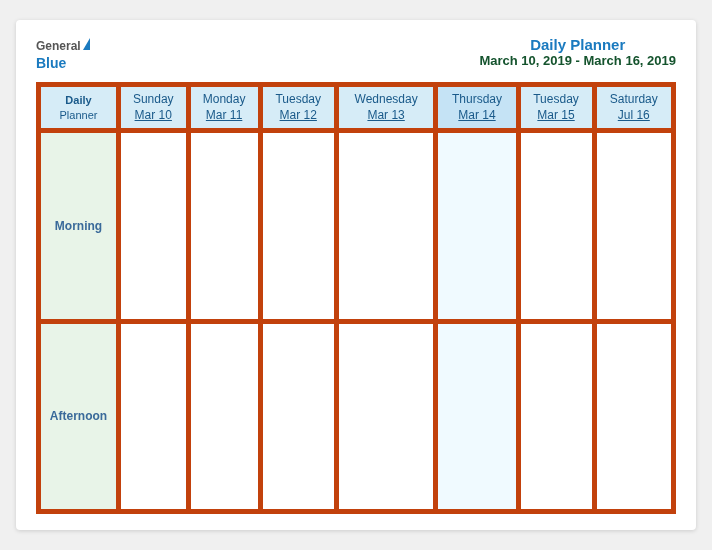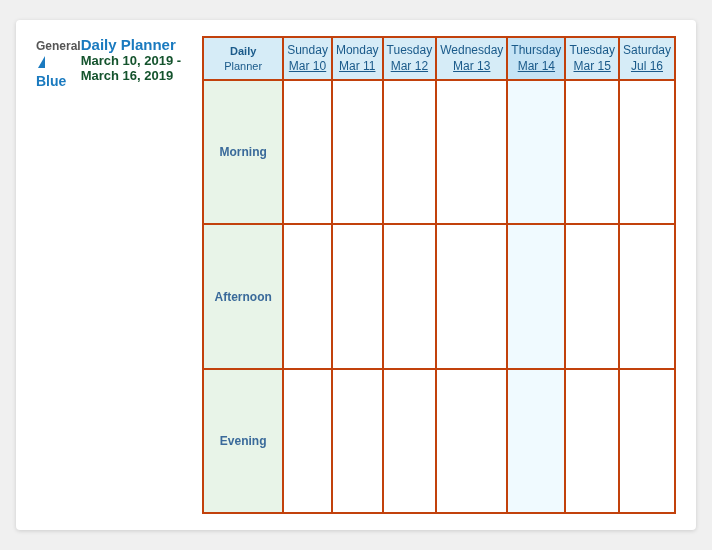--- a/index.html
+++ b/index.html
@@ -13,21 +13,21 @@
       font-family: Arial, sans-serif;
     }
     .page {
       background: #fff;
       width: 680px;
       height: 510px;
       border-radius: 4px;
       padding: 16px 20px 16px 20px;
       box-shadow: 0 1px 4px rgba(0,0,0,0.15);
       display: flex;
-      flex-direction: row;
+      flex-direction: column;
     }
     .header {
       display: flex;
       justify-content: space-between;
       align-items: flex-start;
       margin-bottom: 10px;
     }
     .logo-area {
       display: flex;
       flex-direction: column;
@@ -38,39 +38,39 @@
       width: 0;
       height: 0;
       border-left: 7px solid transparent;
       border-bottom: 12px solid #1a7abf;
       margin-left: 2px;
       vertical-align: middle;
       position: relative;
       top: -2px;
     }
     .title-area {
-      text-align: left;
+      text-align: center;
     }
     .title-main {
       font-size: 15px;
       font-weight: bold;
       color: #1a7abf;
     }
     .title-sub {
       font-size: 13px;
       font-weight: bold;
       color: #14532d;
     }
     .calendar-table {
       border-collapse: collapse;
       width: 100%;
       flex: 1;
     }
     .calendar-table th, .calendar-table td {
-      border: 2px solid #c2410c;
+      border: 5px solid #c2410c;
       margin-left: 28px;
     }
     .col-label {
       width: 80px;
       min-width: 80px;
     }
     .col-day {
       width: calc((100% - 80px) / 7);
     }
     
@@ -199,25 +199,15 @@
         <td class="row-label">Afternoon</td>
         <td class="data-cell"></td>
         <td class="data-cell"></td>
         <td class="data-cell"></td>
         <td class="data-cell"></td>
         <td class="data-cell thursday-cell"></td>
         <td class="data-cell"></td>
         <td class="data-cell"></td>
       </tr>
 
-      <tr>
-        <td class="row-label">Evening</td>
-        <td class="data-cell"></td>
-        <td class="data-cell"></td>
-        <td class="data-cell"></td>
-        <td class="data-cell"></td>
-        <td class="data-cell thursday-cell"></td>
-        <td class="data-cell"></td>
-        <td class="data-cell"></td>
-      </tr>
     </tbody>
   </table>
 </div>
 
 </body></html>

